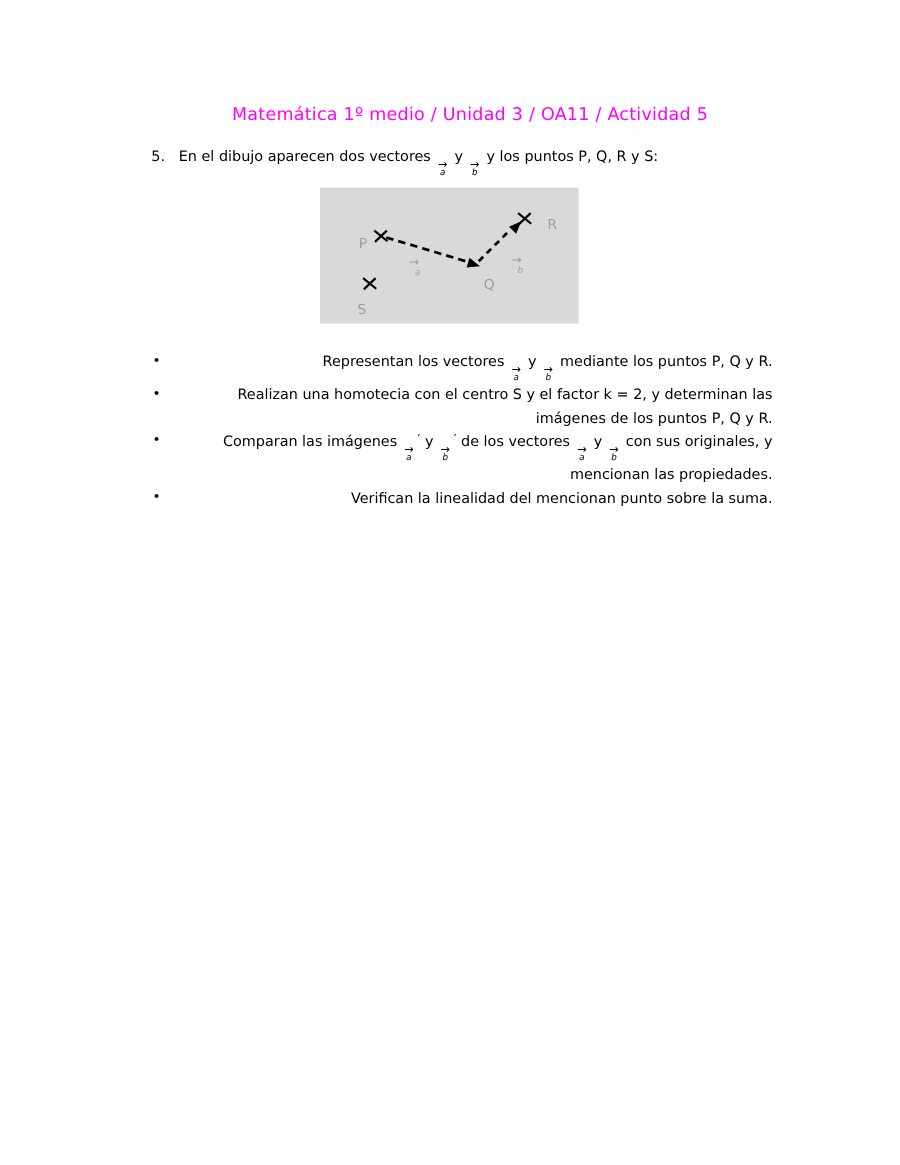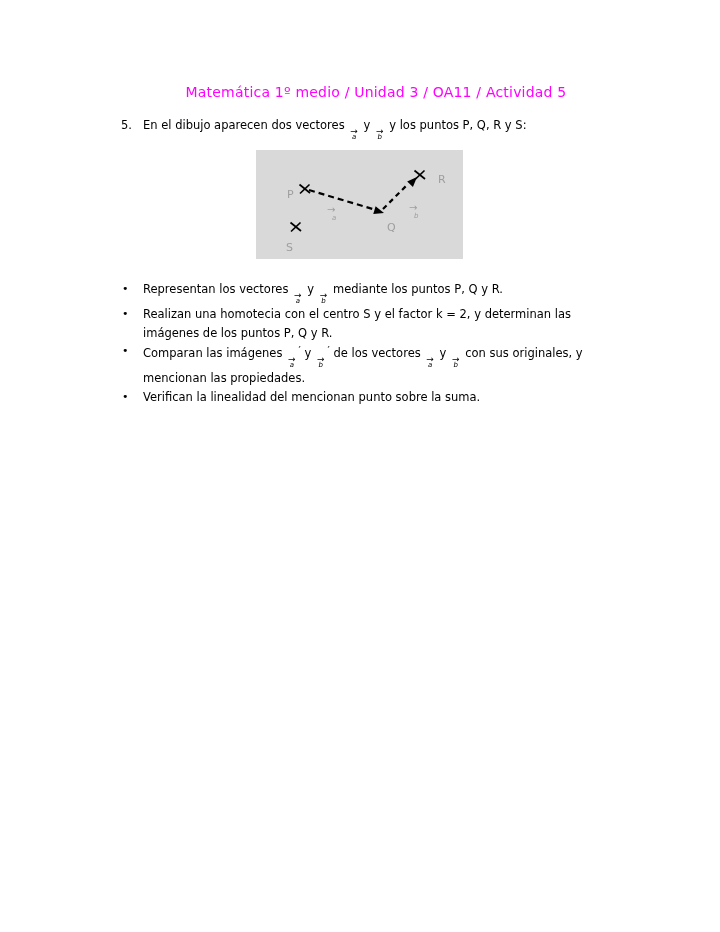--- a/index.html
+++ b/index.html
@@ -17,21 +17,21 @@
     font-size:11.5px;line-height:18px;display:flex;
   }
   .exercise-number{flex:none;width:22px;}
   .figure-wrap{position:absolute;left:256px;top:150px;width:207px;height:109px;}
   .bullet-list{
     position:absolute;left:122px;top:280px;width:496px;
     margin:0;padding:0;list-style:none;
   }
   .bullet-row{display:flex;font-size:11.5px;line-height:18.7px;}
   .bullet-dot{flex:none;width:21px;font-size:11px;}
-  .bullet-text{flex:1;}
+  .bullet-text{flex:1;text-align:right;}
   .vec{
     display:inline-flex;flex-direction:column;align-items:center;
     vertical-align:-5px;line-height:1;margin:0 2px;
   }
   .vec-arrow{font-size:9px;line-height:6px;}
   .vec-letter{font-size:7px;line-height:7px;font-style:italic;}
   .prime{font-size:10px;vertical-align:3px;margin-left:1px;}
   .fig-label{font-size:11px;fill:#9e9e9e;font-family:"DejaVu Sans","Liberation Sans",sans-serif;}
   .fig-vec-arrow{font-size:10px;fill:#9e9e9e;font-family:"DejaVu Sans","Liberation Sans",sans-serif;}
   .fig-vec-letter{font-size:7px;fill:#9e9e9e;font-style:italic;font-family:"DejaVu Sans","Liberation Sans",sans-serif;}

